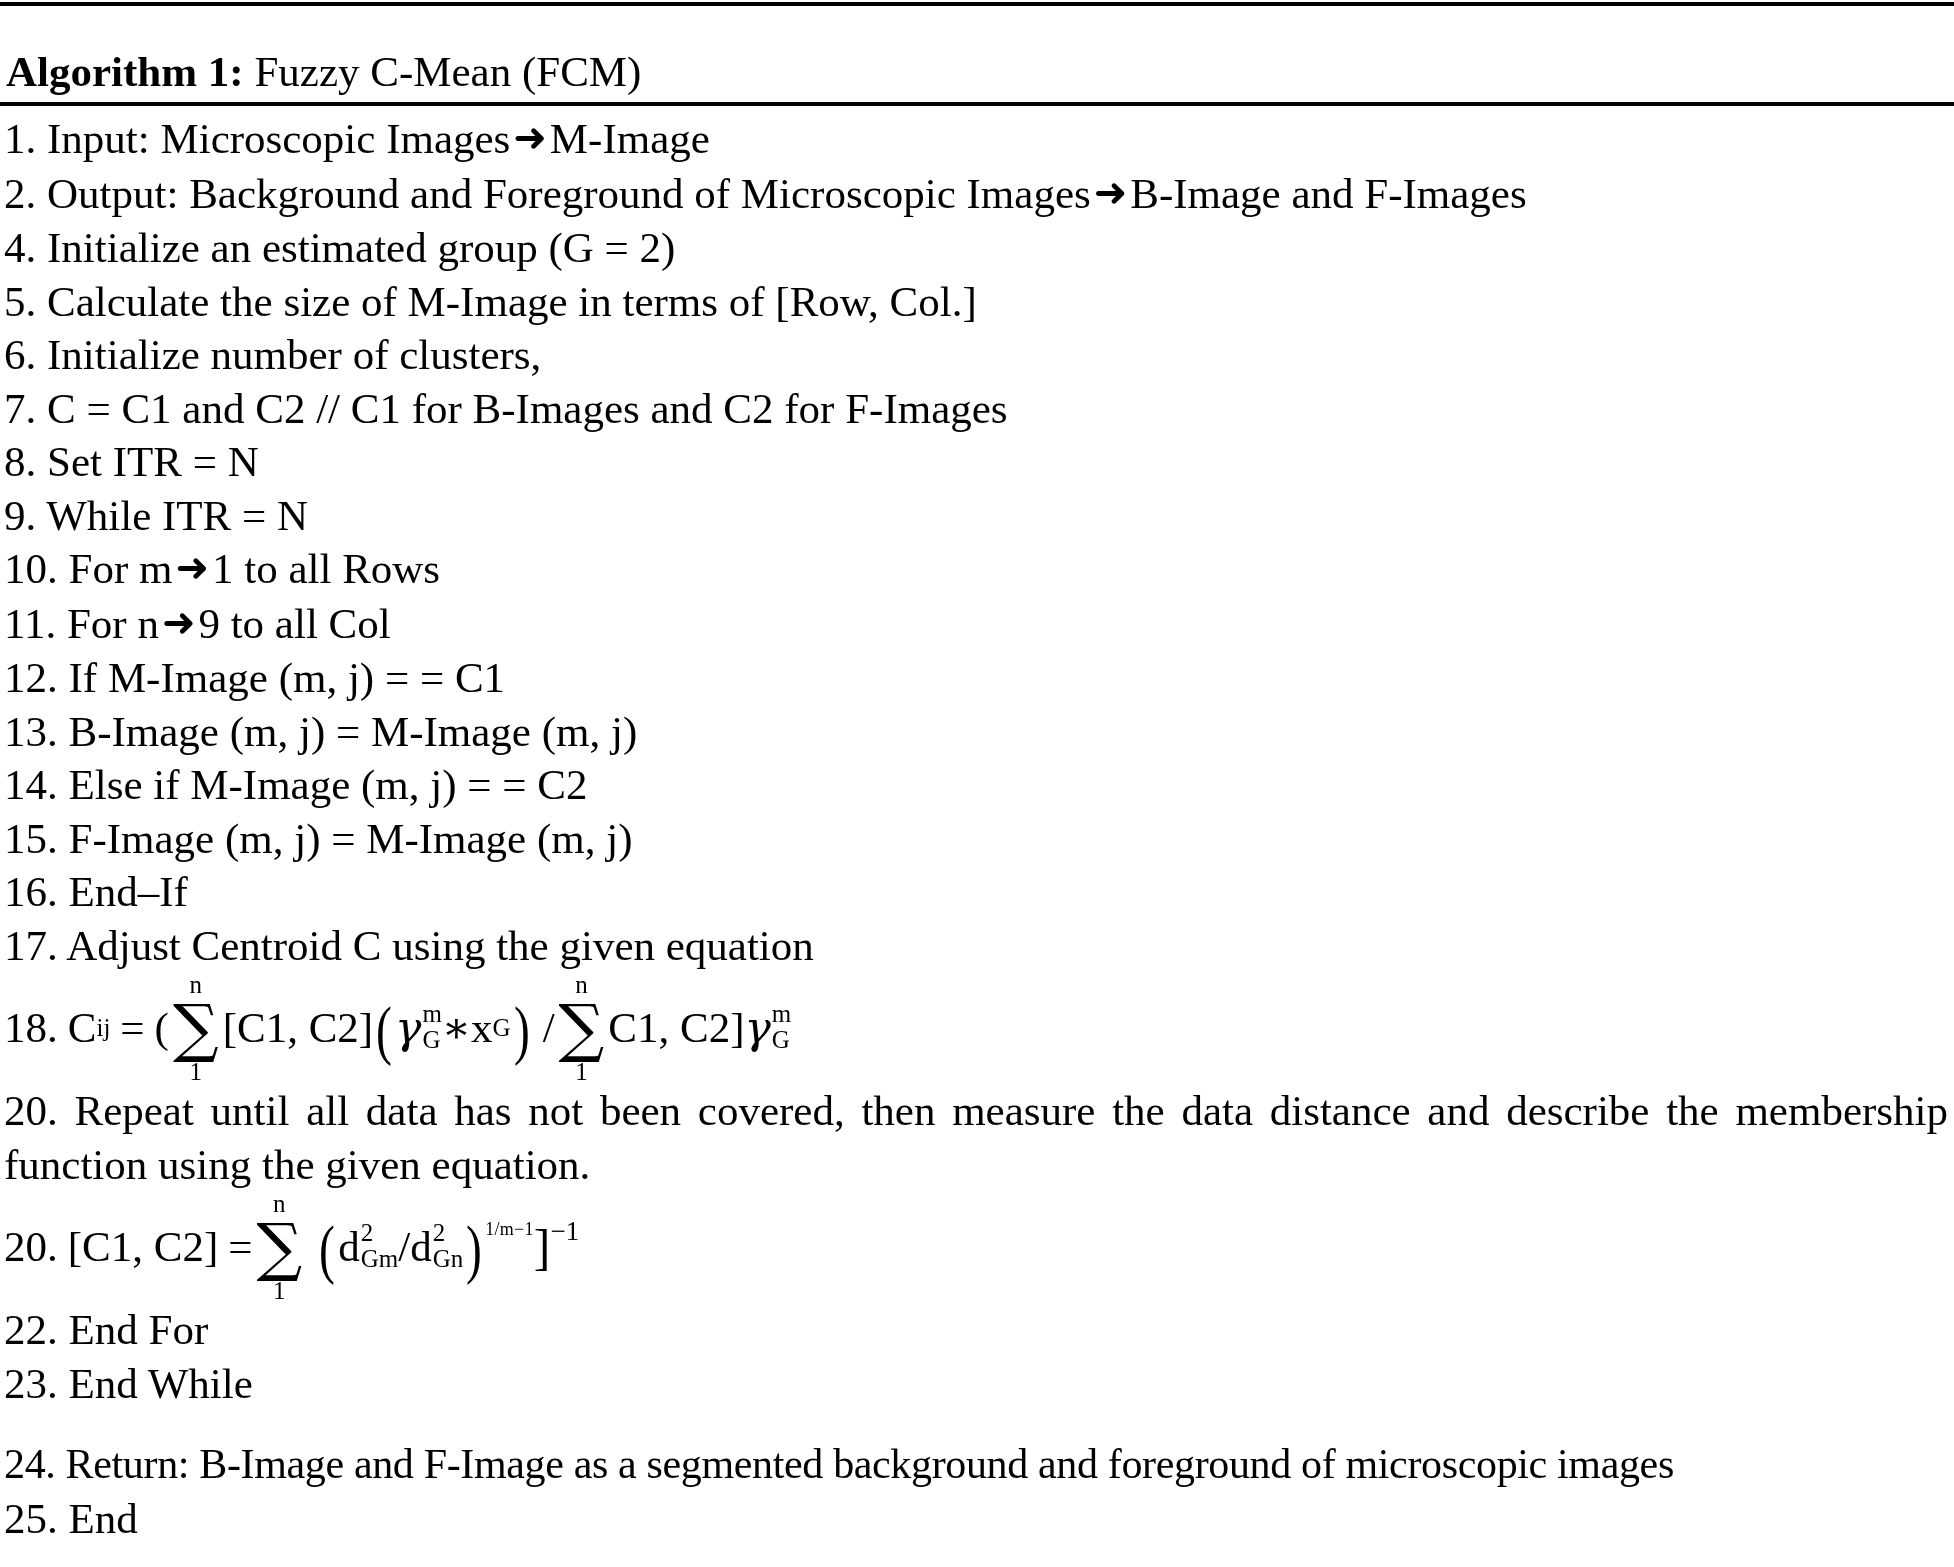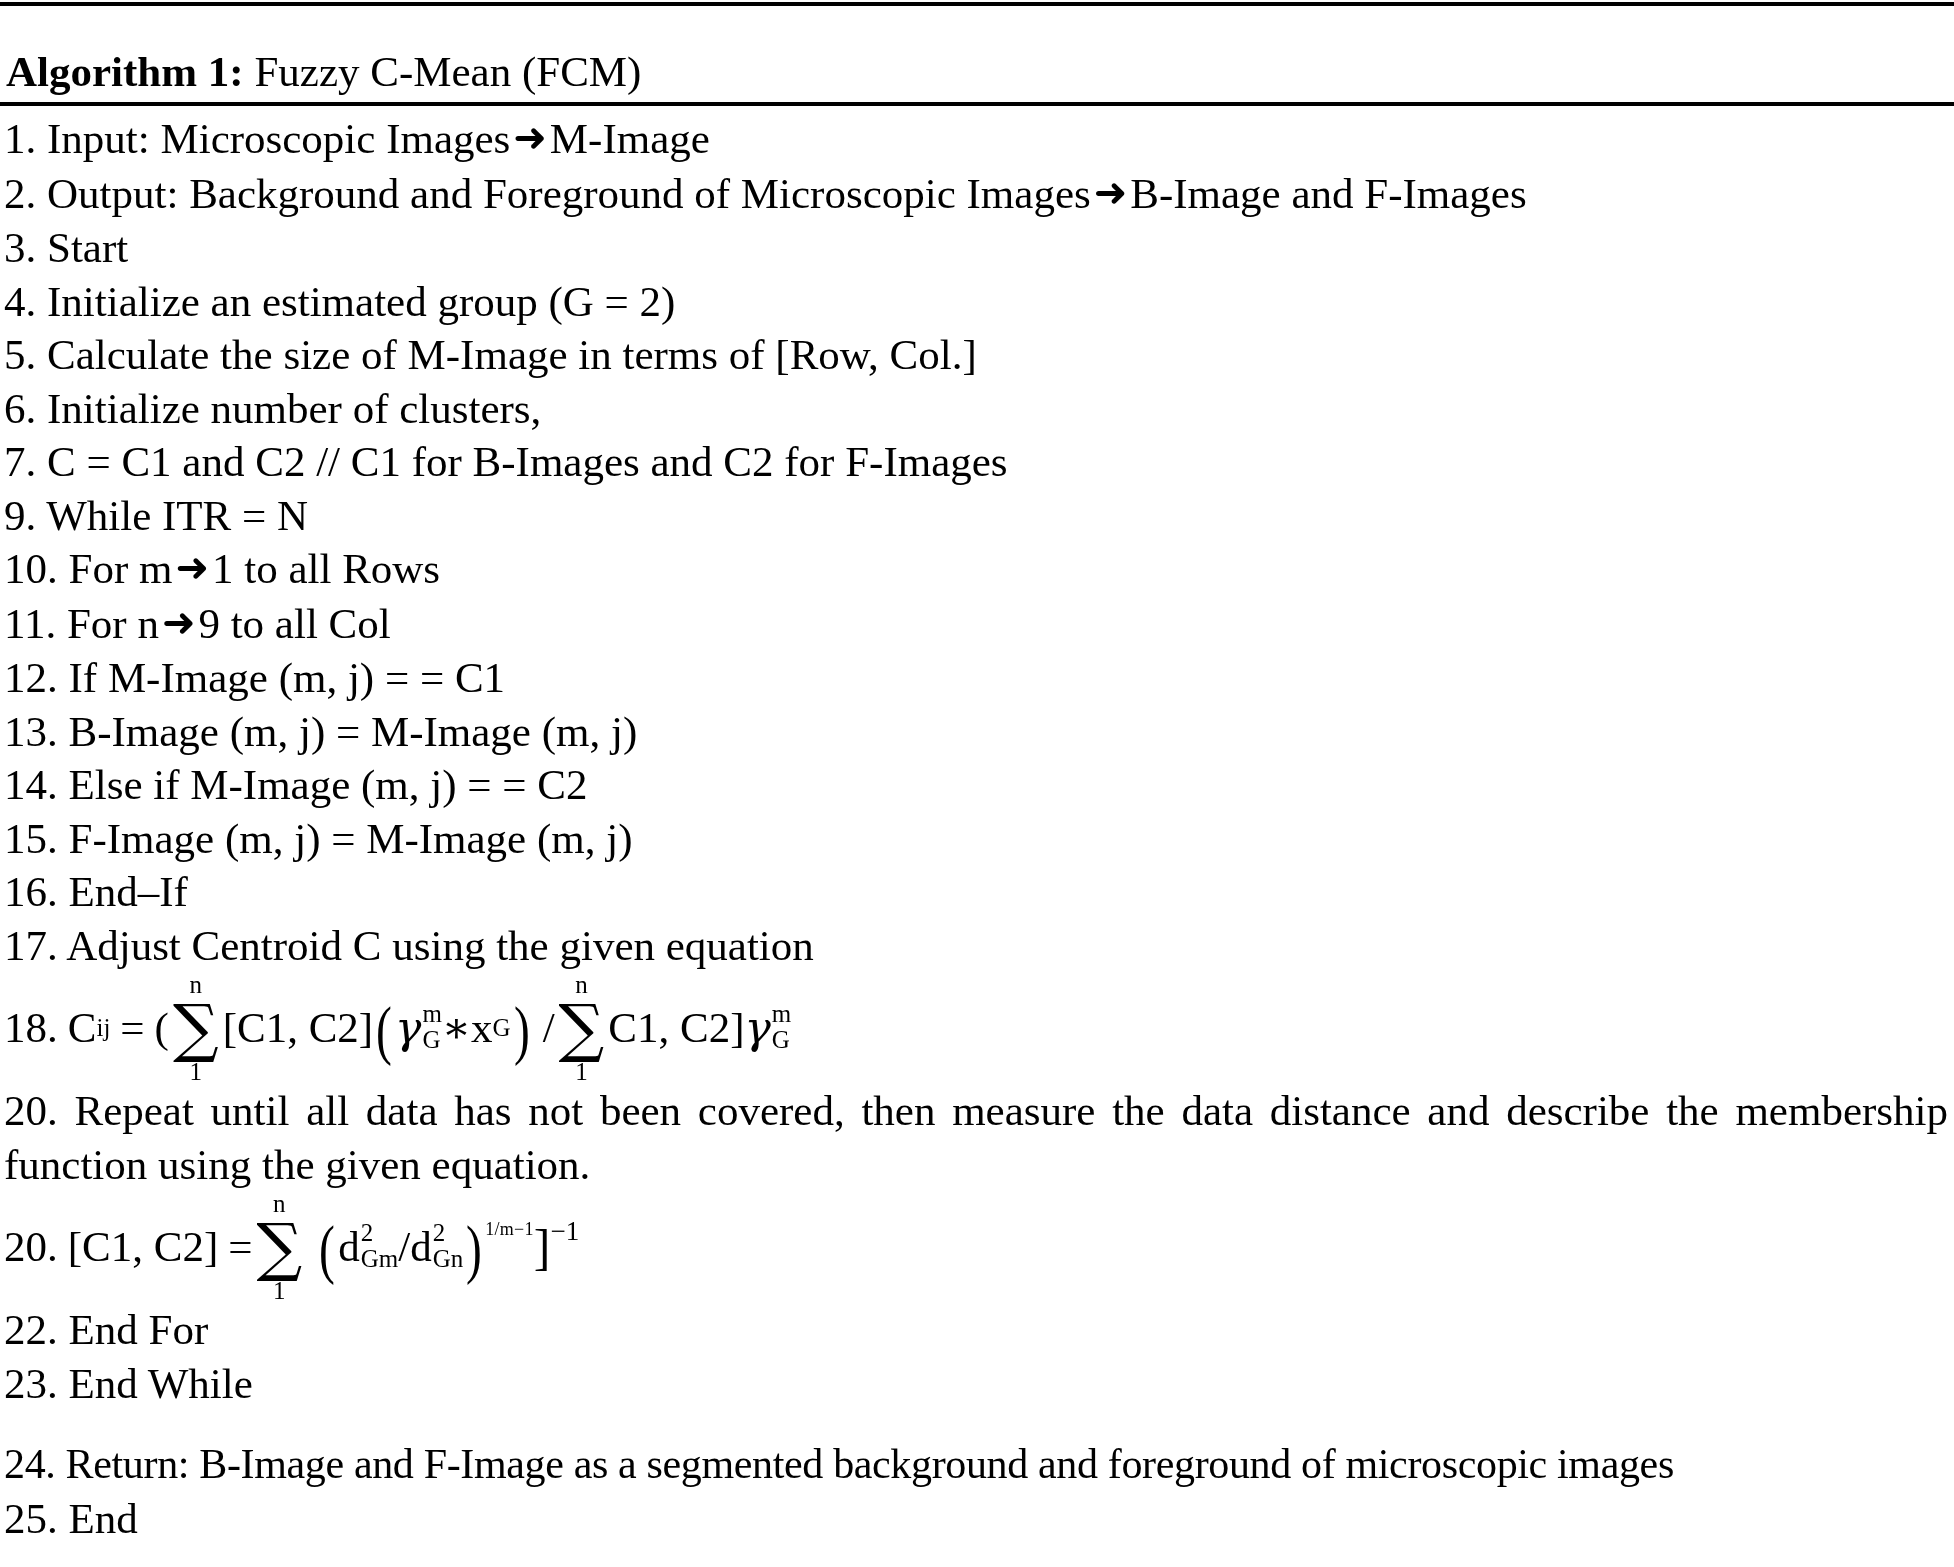--- a/index.html
+++ b/index.html
@@ -169,25 +169,25 @@
   </div>
 
   <div class="rule-mid"></div>
 
   <div class="steps">
 
     <div class="step"><span>1. Input: Microscopic Images</span><span class="arrow">➜</span><span>M-Image</span></div>
 
     <div class="step"><span>2. Output: Background and Foreground of Microscopic Images</span><span class="arrow">➜</span><span>B-Image and F-Images</span></div>
 
-    <div class="step">3. Start</div>
     <div class="step">4. Initialize an estimated group (G = 2)</div>
     <div class="step">5. Calculate the size of M-Image in terms of [Row, Col.]</div>
     <div class="step">6. Initialize number of clusters,</div>
     <div class="step">7. C = C1 and C2 // C1 for B-Images and C2 for F-Images</div>
+    <div class="step">8. Set ITR = N</div>
     <div class="step">9. While ITR = N</div>
 
     <div class="step"><span>10. For m</span><span class="arrow">➜</span><span>1 to all Rows</span></div>
 
     <div class="step"><span>11. For n</span><span class="arrow">➜</span><span>9 to all Col</span></div>
 
     <div class="step">12. If M-Image (m, j) = = C1</div>
     <div class="step">13. B-Image (m, j) = M-Image (m, j)</div>
     <div class="step">14. Else if M-Image (m, j) = = C2</div>
     <div class="step">15. F-Image (m, j) = M-Image (m, j)</div>

